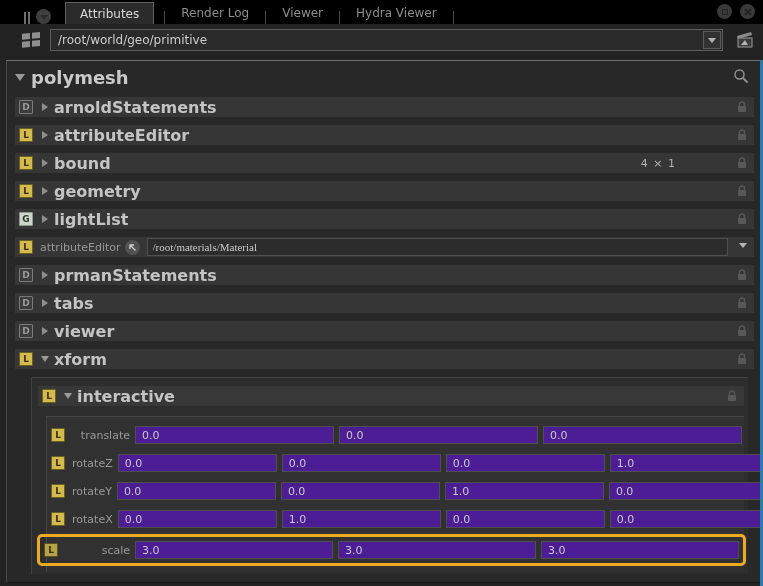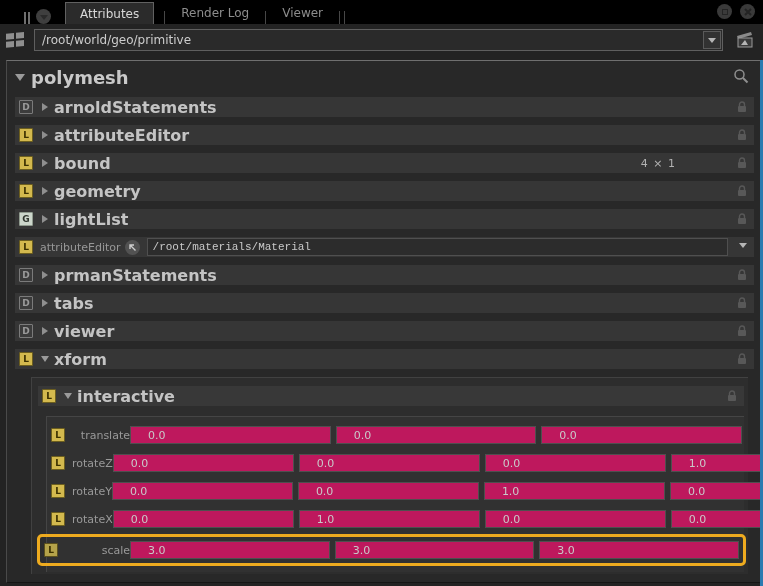--- a/index.html
+++ b/index.html
@@ -18,21 +18,21 @@
   .chev-circle b { width:0; height:0; border-top:5px solid #2a2a2a; border-left:4px solid transparent; border-right:4px solid transparent; margin-top:1px; }
   .tab { padding:0 14px; height:22px; line-height:22px; color:#8d8d8d; font-size:12px; white-space:nowrap;margin-top:36px; }
   .tab.active { background:#2b2b2b; border:1px solid #616161; border-bottom:none; color:#d8d8d8; margin-top:2px; height:22px; }
   .tabsep { width:1px; height:13px; background:#474747; margin:0 2px; }
   .winbtns { position:absolute; right:8px; top:4px; display:flex; gap:8px; }
   .circbtn { width:15px; height:15px; border-radius:50%; background:#3a3a3a; display:flex; align-items:center; justify-content:center; }
   .circbtn .sq { width:6px; height:6px; border:1.5px solid #242424; }
   .circbtn svg { display:block; }
 
   
-  .pathbar { height:32px; display:flex; align-items:center; padding:0 6px 0 4px; background:#232323; }
+  .pathbar { height:32px; display:flex; align-items:center; padding:0 6px 0 20px; background:#232323; }
   .winicon { margin-right:8px; }
   .pathfield-wrap { position:relative; flex:1; margin-right:10px; }
   .pathfield { width:100%; height:22px; background:#2a2a2a; border:1px solid #5f5f5f; color:#cccccc; font-family:inherit; font-size:12px; padding:0 26px 0 7px; outline:none; }
   .path-dd { position:absolute; right:2px; top:2px; width:18px; height:18px; border:1px solid #5a5a5a; background:#323232; display:flex; align-items:center; justify-content:center; }
   .tri-d-s { width:0; height:0; border-top:5px solid #b5b5b5; border-left:4px solid transparent; border-right:4px solid transparent; }
   .sgbtn { width:24px; height:22px; display:flex; align-items:center; justify-content:center; }
 
   
   .mainframe {
     position:absolute; left:6px; right:3px; top:60px; bottom:3px;
@@ -57,30 +57,30 @@
   .tri-r { width:0; height:0; border-left:6px solid #8f8f8f; border-top:4px solid transparent; border-bottom:4px solid transparent; margin:0 6px 0 2px; }
   .tri-dn { width:0; height:0; border-top:6px solid #9a9a9a; border-left:4px solid transparent; border-right:4px solid transparent; margin:0 5px 0 1px; }
   .gname { font-weight:bold; font-size:16px; color:#c4c4c4; }
   .mname { font-size:11px; color:#979797; }
   .meta { margin-left:auto; margin-right:52px; color:#b2b2b2; font-size:11px; letter-spacing:1px; }
   .lock { position:absolute; right:7px; top:4px; }
   .row-dd { position:absolute; right:7px; top:6px; }
 
   
   .linkcirc { width:15px; height:15px; border-radius:50%; background:#525252; display:flex; align-items:center; justify-content:center; margin:0 7px 0 4px; }
-  .valfield { flex:1; height:18px; background:#2c2c2c; border:1px solid #4f4f4f; color:#c9c9c9; font-family:Liberation Mono, monospace; font-size:11px; padding:0 5px; outline:none; }
+  .valfield { flex:1; height:18px; background:#2c2c2c; border:1px solid #4f4f4f; color:#c9c9c9; font-family:Liberation Serif, serif; font-size:11px; padding:0 5px; outline:none; }
 
   
   .xform-group { margin:0 6px 0 16px; background:#2d2d2d; border-left:1px solid #414141; border-top:1px solid #414141; padding:8px 4px 2px 6px; }
   .group-row { height:20px; background:#383838; display:flex; align-items:center; margin-bottom:10px; padding:0 26px 0 4px; position:relative; }
   .inner-group { margin-left:8px; background:#313131; border-left:1px solid #454545; border-top:1px solid #454545; padding:8px 2px 2px 4px; }
   .param-row { display:flex; align-items:center; height:20px; margin-bottom:8px; }
-  .plabel { width:58px; text-align:right; color:#999999; font-size:11px; white-space:nowrap; }
+  .plabel { width:58px; text-align:right; color:#999999; font-size:11px; margin-right:5px; white-space:nowrap; }
   .pfields { flex:1; display:flex; gap:5px; }
-  .numfield { flex:1; min-width:0; height:18px; background:#be185d; border:1px solid #4f4f4f; color:#c9c9c9; font-family:inherit; font-size:11px; padding:0 17px; outline:none; }
+  .numfield { flex:1; min-width:0; height:18px; background:#4c1d95; border:1px solid #4f4f4f; color:#c9c9c9; font-family:inherit; font-size:11px; padding:0 6px; outline:none; }
   .hl-wrap { border:3px solid #eeab1f; border-radius:5px; padding:3px 4px; margin:-3px -4px 4px -14px; }
   .hl-wrap .param-row { margin-bottom:0; }
   .hl-wrap .plabel { width:65px; }
 </style>
 </head>
 <body>
 
 <div class="tabbar">
   <div class="drag-handle">
       <i></i>
@@ -88,20 +88,21 @@
     </div>
   <div class="chev-circle">
     <b></b>
   </div>
   <div class="tab active">Attributes</div>
   <div class="tabsep" style="margin-left:10px;"></div>
   <div class="tab">Render Log</div>
   <div class="tabsep"></div>
   <div class="tab">Viewer</div>
   <div class="tabsep"></div>
+  <div class="tab">Hydra Viewer</div>
   <div class="tabsep"></div>
   <div class="winbtns">
     <div class="circbtn">
         <span class="sq"></span>
       </div>
     <div class="circbtn">
       <svg width="8" height="8" viewBox="0 0 8 8">
           <path d="M1 1 L7 7 M7 1 L1 7" stroke="#242424" stroke-width="2"></path>
         </svg>
     </div>

